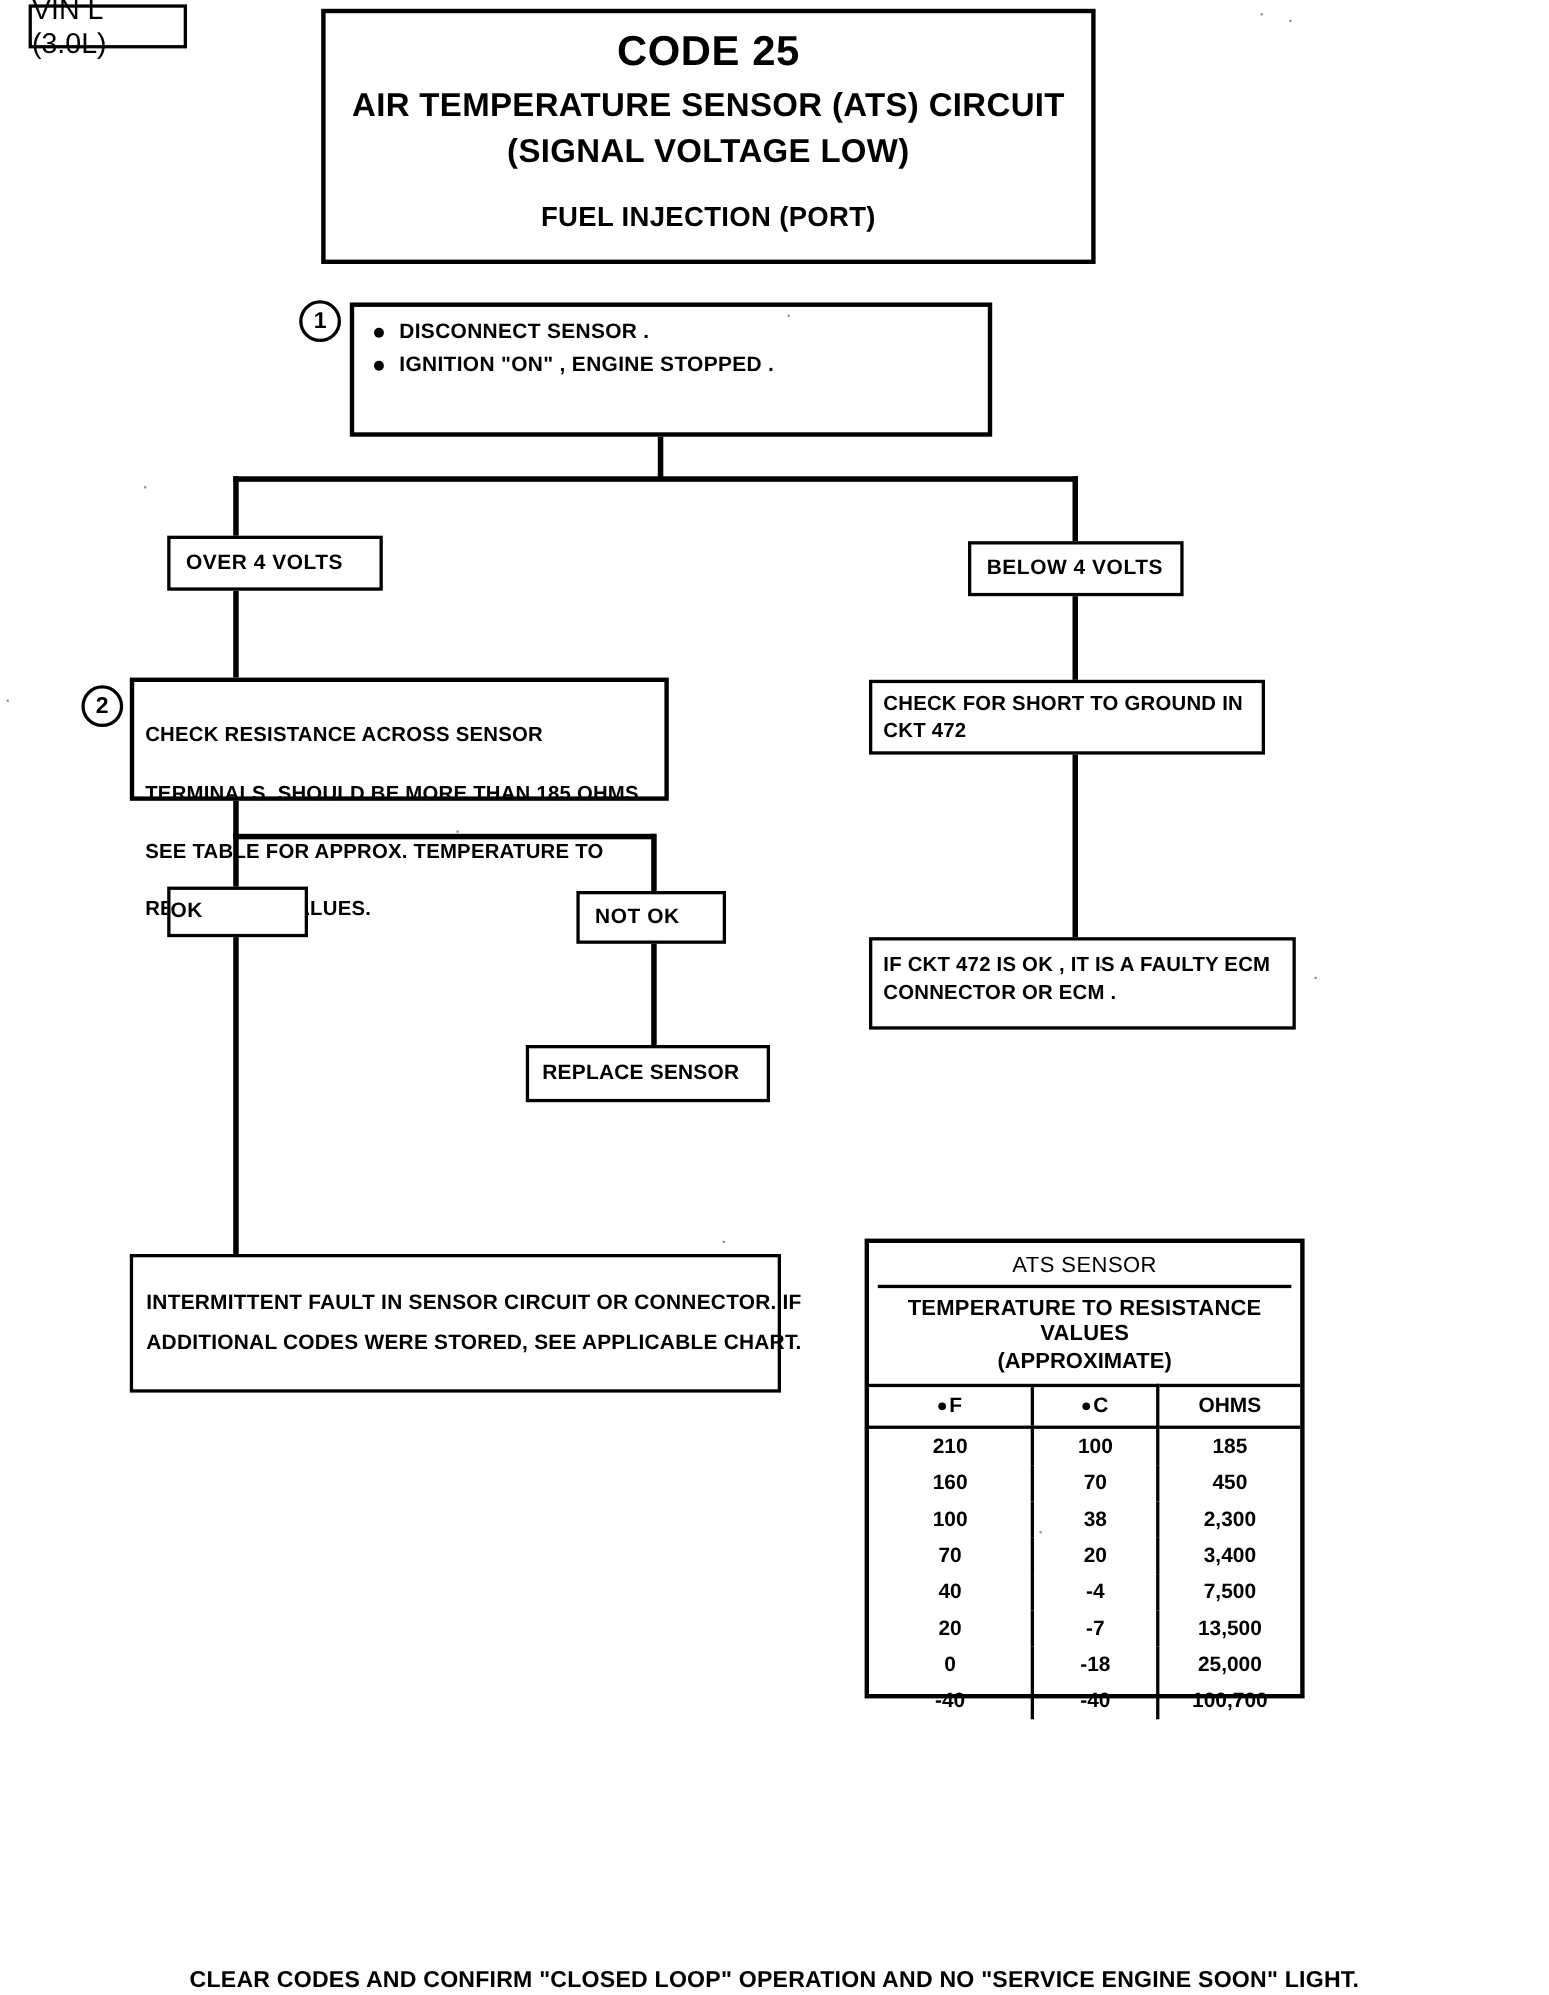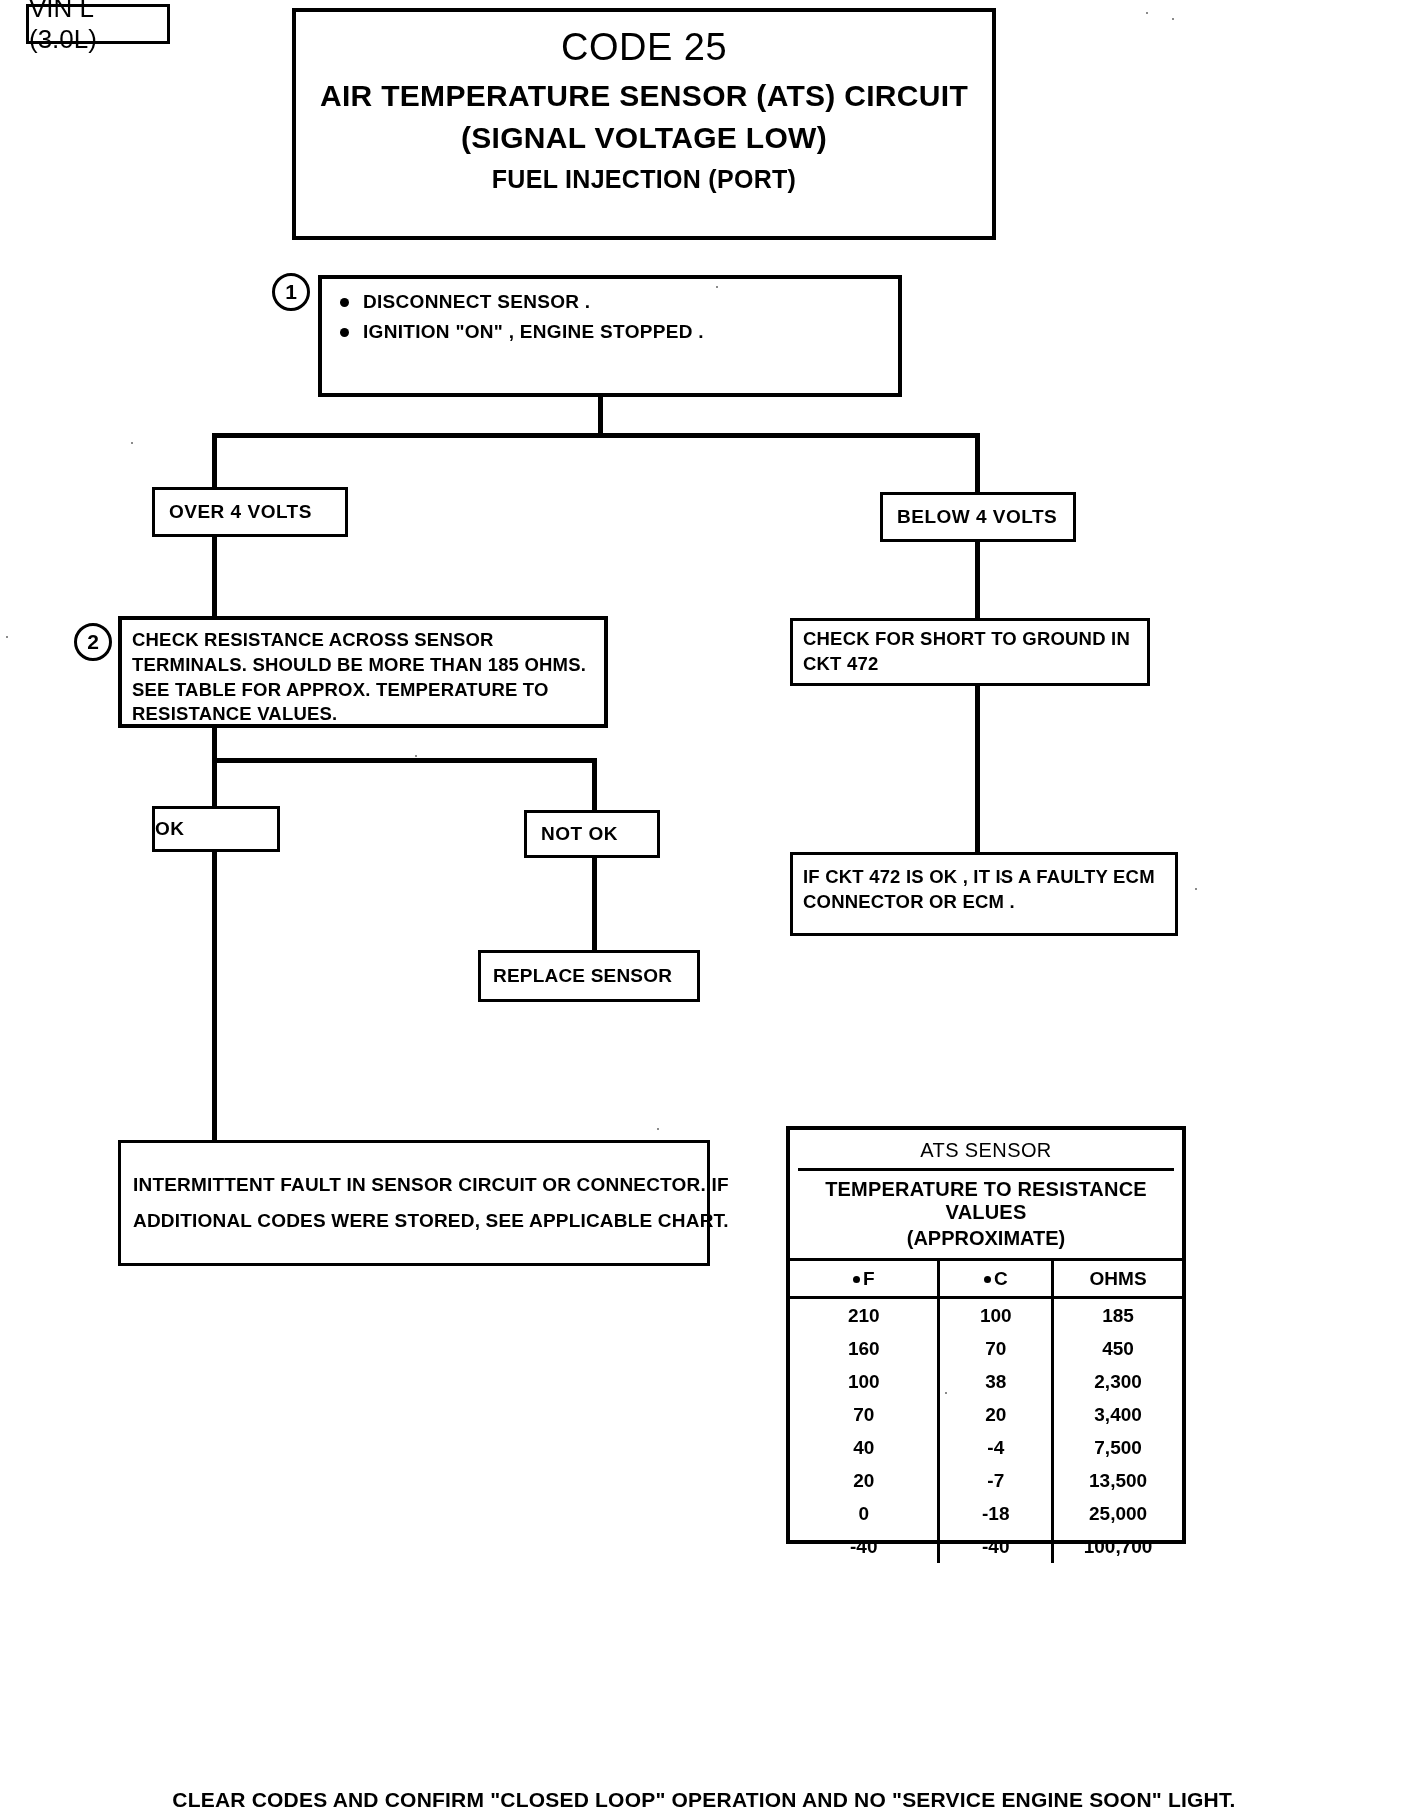--- a/index.html
+++ b/index.html
@@ -34,24 +34,24 @@
     white-space: nowrap;
   }
 
   
   #title-box {
     left: 292px; top: 8px; width: 704px; height: 232px;
     justify-content: flex-start;
     align-items: center;
     padding-top: 14px;
   }
-  #title-box .l1 { font-size: 38px; font-weight: 400; letter-spacing: 0.5px; }
+  #title-box .l1 { font-size: 38px; font-weight: 700; letter-spacing: 0.5px; }
   #title-box .l2 { font-size: 30px; font-weight: 700; margin-top: 10px; letter-spacing: 0.3px; }
   #title-box .l3 { font-size: 30px; font-weight: 700; margin-top: 8px; letter-spacing: 0.3px; }
-  #title-box .l4 { font-size: 25px; font-weight: 700; margin-top: 10px; letter-spacing: 0.3px; }
+  #title-box .l4 { font-size: 25px; font-weight: 700; margin-top: 28px; letter-spacing: 0.3px; }
 
   
   #vin-tag {
     position: absolute; left: 26px; top: 4px;
     width: 144px; height: 40px;
     border: 3px solid #000; background: #fff;
     display: flex; align-items: center; justify-content: center;
     font-size: 26px; font-weight: 400;
     font-family: "Liberation Sans", sans-serif;
   }
@@ -83,21 +83,21 @@
   #below-volts-box { left: 880px; top: 492px; width: 196px; height: 50px; padding-left: 14px; }
   #ok-box { left: 152px; top: 806px; width: 128px; height: 46px; align-items: flex-start; }
   #notok-box { left: 524px; top: 810px; width: 136px; height: 48px; padding-left: 14px; }
   .small-label { font-size: 19px; font-weight: 700; letter-spacing: 0.5px; }
 
   
   #step2-box {
     left: 118px; top: 616px; width: 490px; height: 112px;
     padding: 8px 0 0 10px; justify-content: flex-start;
   }
-  #step2-box .txt { font-size: 18.5px; }
+  #step2-box .txt { font-size: 18.5px; margin-top: 28px; }
 
   
   #short-ground-box {
     left: 790px; top: 618px; width: 360px; height: 68px;
     padding: 6px 0 0 10px; justify-content: flex-start;
   }
   #short-ground-box .txt { font-size: 18.5px; }
 
   #faulty-ecm-box {
     left: 790px; top: 852px; width: 388px; height: 84px;

